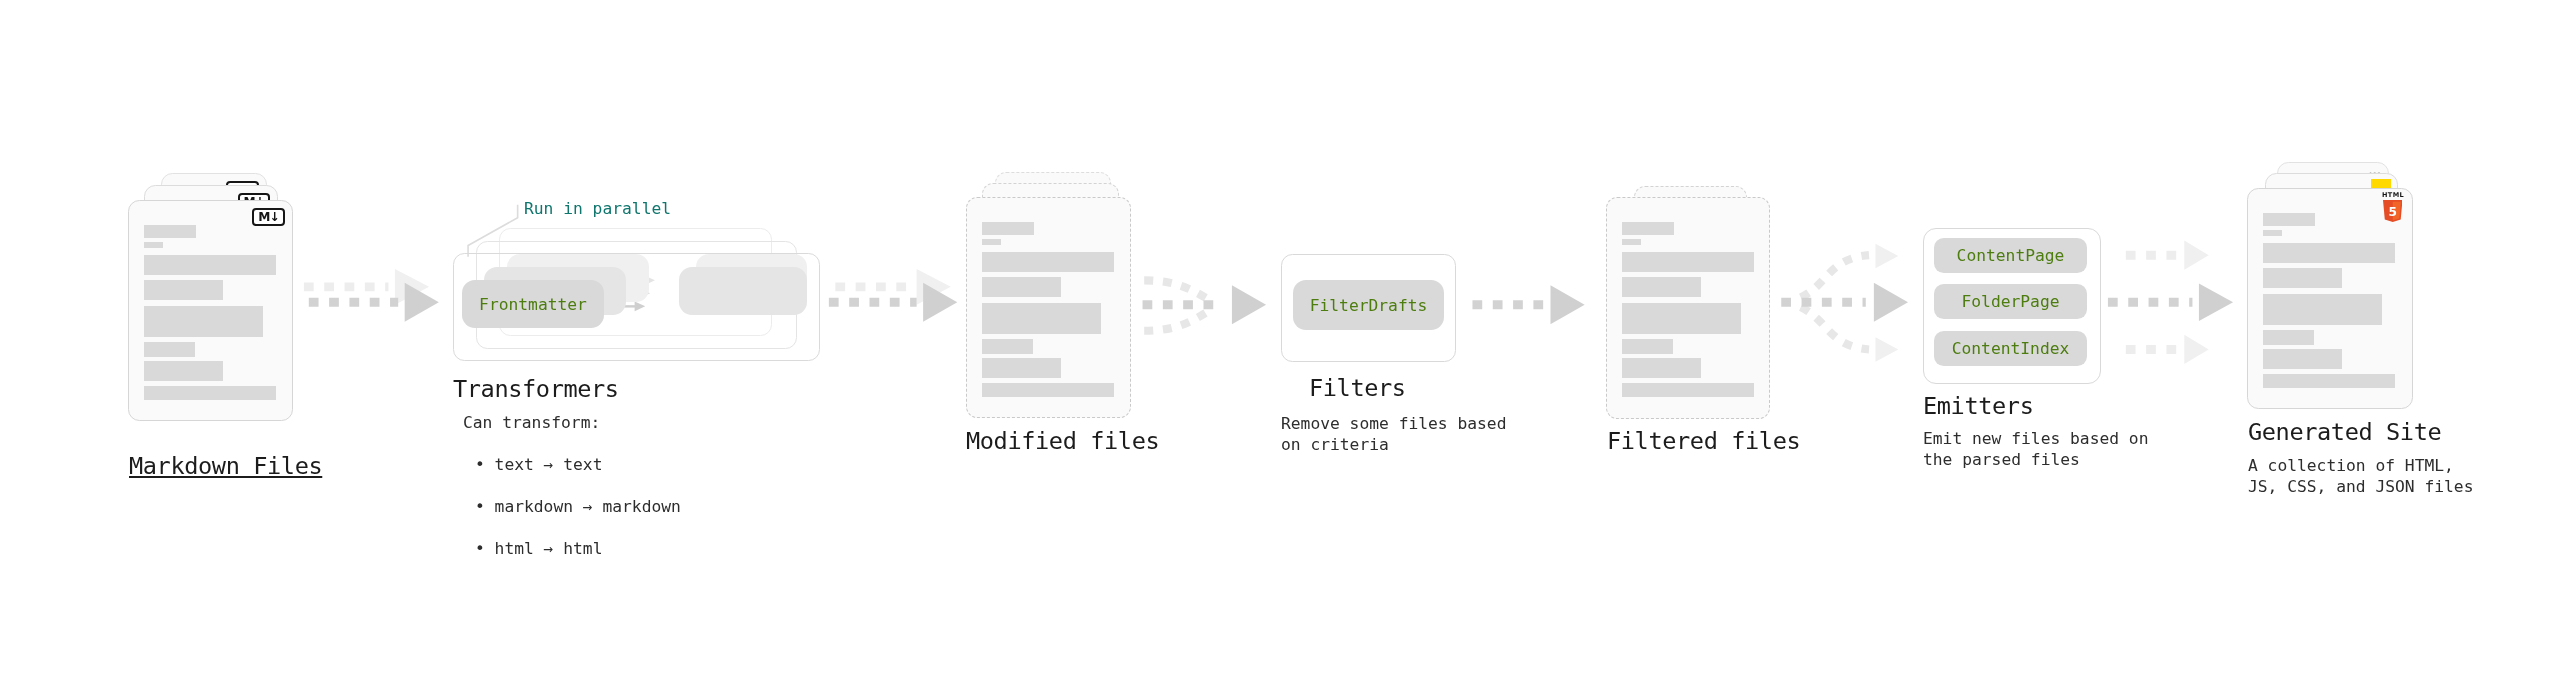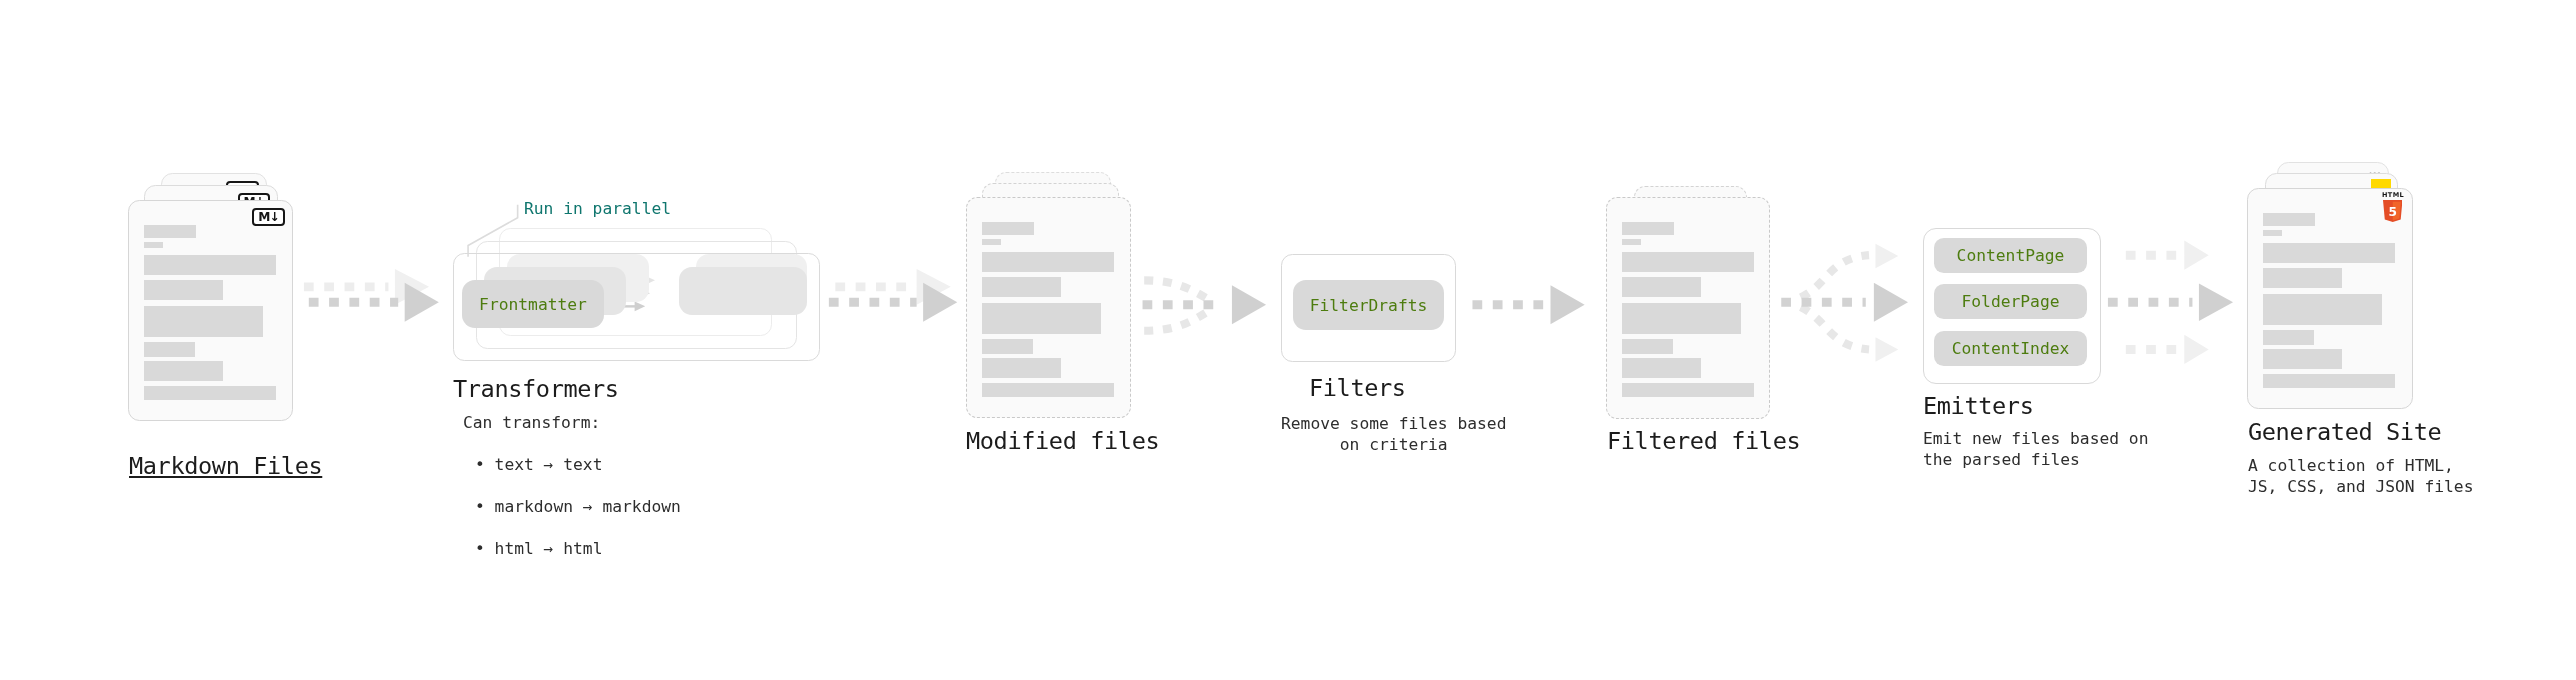--- a/index.html
+++ b/index.html
@@ -185,21 +185,21 @@
           <div class="bar" style="top: 160px; width: 79px; height: 19.5px;"></div>
           <div class="bar" style="top: 185px; width: 132px; height: 14px;"></div>
         </div>
     </div>
   </div>
   <div class="stage-label" style="left:966px;top:427px;">Modified files</div>
 
   <div class="holder" style="left:1281px;top:254px;width:173px;height:106px;border-radius:11.4px;"></div>
   <div class="pill" style="left:1293px;top:280px;width:151px;height:50px;">FilterDrafts</div>
   <div class="stage-label" style="left:1309px;top:374px;">Filters</div>
-  <div class="stage-desc" style="left:1281px;top:413px;text-align:center;">Remove some files based
+  <div class="stage-desc" style="left:1281px;top:413px;">Remove some files based
 on criteria</div>
 
   <div class="stack" style="left:1606px;top:197px;width:164px;height:222px;">
     <div class="doc dashed l2" style="left:28px;right:23px;top:-10.6px;height:49px;"></div>
     <div class="doc dashed front">
       <div class="doc-bars">
           <div class="bar" style="top: 23.6px; width: 52px; height: 13px;"></div>
           <div class="bar" style="top: 41px; width: 18.7px; height: 5.7px;"></div>
           <div class="bar" style="top: 54px; width: 132px; height: 19.5px;"></div>
           <div class="bar" style="top: 79px; width: 79px; height: 20.3px;"></div>

